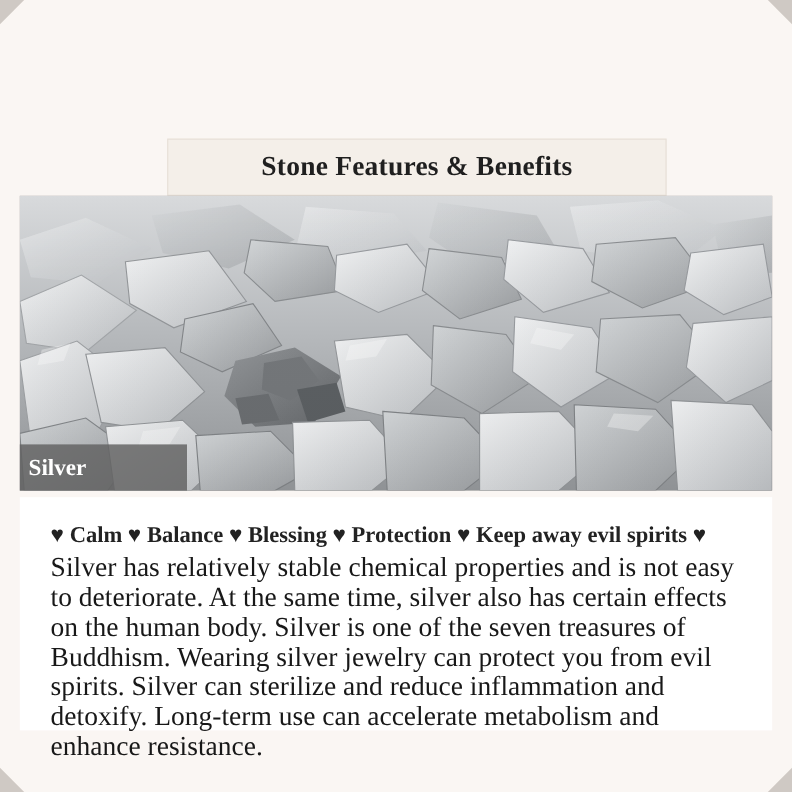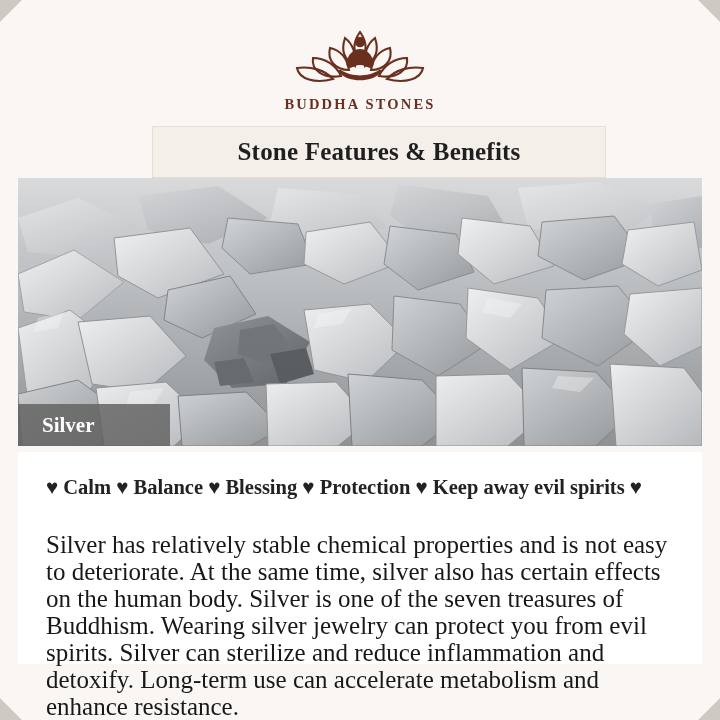--- a/index.html
+++ b/index.html
@@ -93,21 +93,21 @@
   }
   .hero svg { display: block; width: 684px; height: 268px; }
 
   
   .stone-label {
     position: absolute;
     left: 18px; top: 404px;
     width: 152px; height: 42px;
     background: rgba(96,96,96,0.82);
     display: flex; align-items: center;
-    padding-left: 24px;
+    padding-left: 8px;
   }
   .stone-label span {
     color: #ffffff;
     font-family: "Liberation Serif", serif;
     font-weight: bold;
     font-size: 21px;
   }
 
   
   .text-panel {
@@ -117,21 +117,21 @@
     background: #ffffff;
     padding: 24px 22px 0 14px;
   }
   .keywords {
     font-family: "Liberation Serif", serif;
     font-weight: bold;
     font-size: 20.5px;
     color: #222222;
     white-space: nowrap;
     letter-spacing: 0px;
-    margin-bottom: 32px;
+    margin-bottom: 4px;
     padding-left: 14px;
   }
   .body-copy {
     font-family: "Liberation Serif", serif;
     font-size: 25px;
     line-height: 27px;
     color: #181818;
     padding-left: 14px;
     padding-right: 4px;
   }
@@ -139,46 +139,20 @@
 </head>
 <body>
 
 <div class="page">
   <div class="frame-bg"></div>
   <div class="corner tl"></div>
   <div class="corner tr"></div>
   <div class="corner bl"></div>
   <div class="corner br"></div>
 
-  <div class="logo-block">
-    <svg class="logo-mark" viewBox="0 0 170 72">
-      <g fill="none" stroke="#6b2f1f" stroke-width="2.1" stroke-linecap="round">
-
-        <path d="M85 10 C78 20 77 30 85 40 C93 30 92 20 85 10 Z" fill="#ffffff"></path>
-        <path d="M70 16 C66 28 69 38 80 44 C81 32 78 22 70 16 Z"></path>
-        <path d="M100 16 C104 28 101 38 90 44 C89 32 92 22 100 16 Z"></path>
-
-        <path d="M55 26 C52 38 60 48 74 48 C72 36 65 28 55 26 Z"></path>
-        <path d="M115 26 C118 38 110 48 96 48 C98 36 105 28 115 26 Z"></path>
-
-        <path d="M38 36 C36 48 48 57 66 54 C61 43 50 36 38 36 Z"></path>
-        <path d="M132 36 C134 48 122 57 104 54 C109 43 120 36 132 36 Z"></path>
-
-        <path d="M22 46 C24 57 40 62 58 57 C50 48 36 44 22 46 Z"></path>
-        <path d="M148 46 C146 57 130 62 112 57 C120 48 134 44 148 46 Z"></path>
-      </g>
-
-      <g fill="#6b2f1f">
-        <circle cx="85" cy="20" r="5.2"></circle>
-        <path d="M85 27 c-7 0 -12 6 -13.5 13 c-1 4.5 2 7 5 5.5 c2.6 -1.3 4.6 -2.6 8.5 -2.6 c3.9 0 5.9 1.3 8.5 2.6 c3 1.5 6 -1 5 -5.5 C97 33 92 27 85 27 Z"></path>
-        <path d="M66 48 c6 4 13 5.4 19 5.4 c6 0 13 -1.4 19 -5.4 c1.8 -1.2 3.4 0.9 2 2.4 c-5.4 5.6 -13 7.8 -21 7.8 c-8 0 -15.6 -2.2 -21 -7.8 c-1.4 -1.5 0.2 -3.6 2 -2.4 Z"></path>
-      </g>
-    </svg>
-    <div class="brand-name">BUDDHA STONES</div>
-  </div>
 
   <div class="title-bar">
     <div class="title-text">Stone Features &amp; Benefits</div>
   </div>
 
   <div class="hero">
     <svg viewBox="0 0 684 268" preserveAspectRatio="none">
       <defs>
         <linearGradient id="bgG" x1="0" y1="0" x2="0" y2="1">
           <stop offset="0%" stop-color="#d8dadc"></stop>

